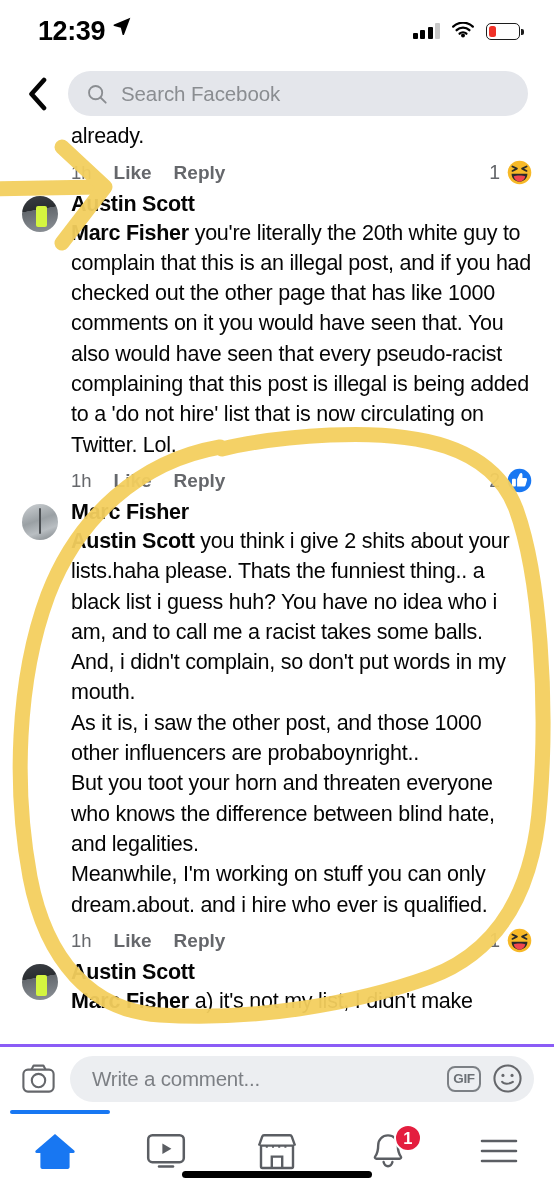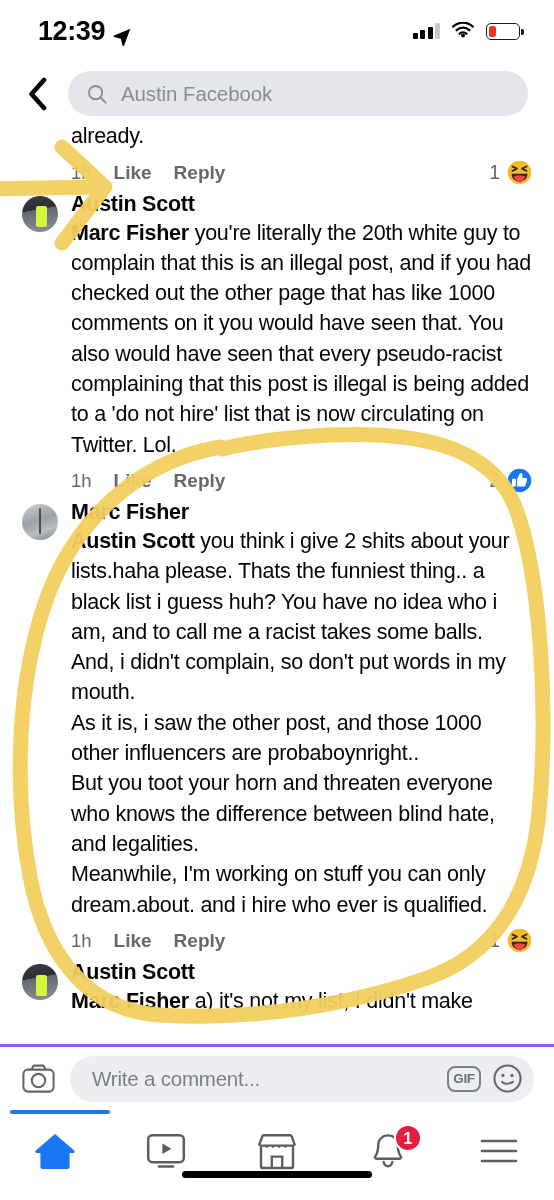--- a/index.html
+++ b/index.html
@@ -18,21 +18,21 @@
 
   
   .status-bar {
     height: 62px;
     display: flex;
     align-items: center;
     justify-content: space-between;
     padding: 0 34px 0 38px;
   }
   .status-left {
-    display: flex; align-items: flex-end; gap: 7px;
+    display: flex; align-items: flex-start; gap: 7px;
     font-size: 27px; font-weight: 700; color: #000;
     letter-spacing: -0.4px;
   }
   .loc-arrow { display:block; }
   .status-right { display: flex; align-items: center; gap: 11px; }
   .bars { display: flex; align-items: flex-end; gap: 2.5px; height: 16px; }
   .bars i { display:block; width: 5px; background:#000; border-radius:1px; }
   .bars i:nth-child(1){ height:6px; }
   .bars i:nth-child(2){ height:9px; }
   .bars i:nth-child(3){ height:12.5px; }
@@ -221,21 +221,21 @@
     <div class="back-btn">
       <svg width="21" height="34" viewBox="0 0 21 34">
         <path d="M17 3 4.5 17 17 31" stroke="#050505" stroke-width="4.6" fill="none" stroke-linecap="round" stroke-linejoin="round"></path>
       </svg>
     </div>
     <div class="search-pill">
       <svg width="22" height="22" viewBox="0 0 24 24">
         <circle cx="10.5" cy="10.5" r="7.2" stroke="#8a8d91" stroke-width="2" fill="none"></circle>
         <path d="M15.8 15.8 21.5 21.5" stroke="#8a8d91" stroke-width="2" stroke-linecap="round"></path>
       </svg>
-      <span class="search-placeholder">Austin Facebook</span>
+      <span class="search-placeholder">Search Facebook</span>
     </div>
   </div>
 
   <div class="feed">
 
     <div class="comment truncated-top">
       <div style="flex:0 0 49px;"></div>
       <div class="cbody">
         <div class="ctext">It really is surprising this wasn't taken down
 already.</div>

